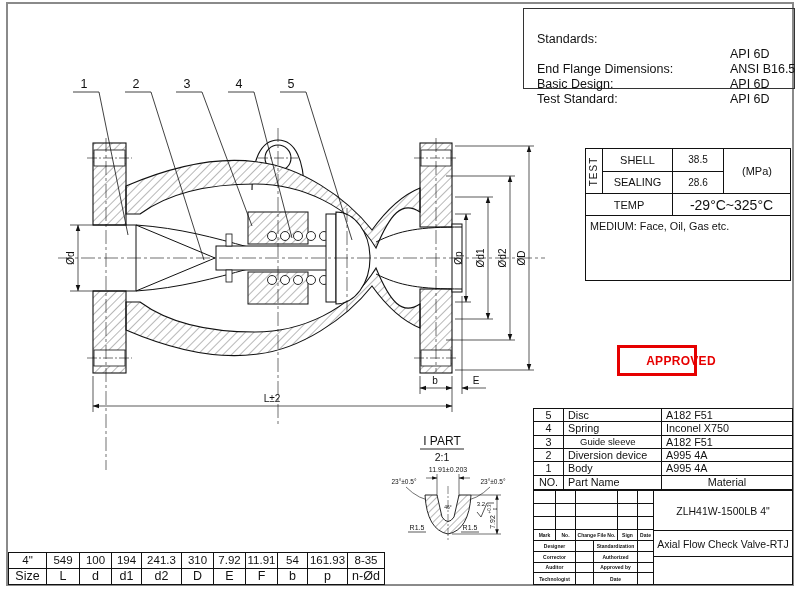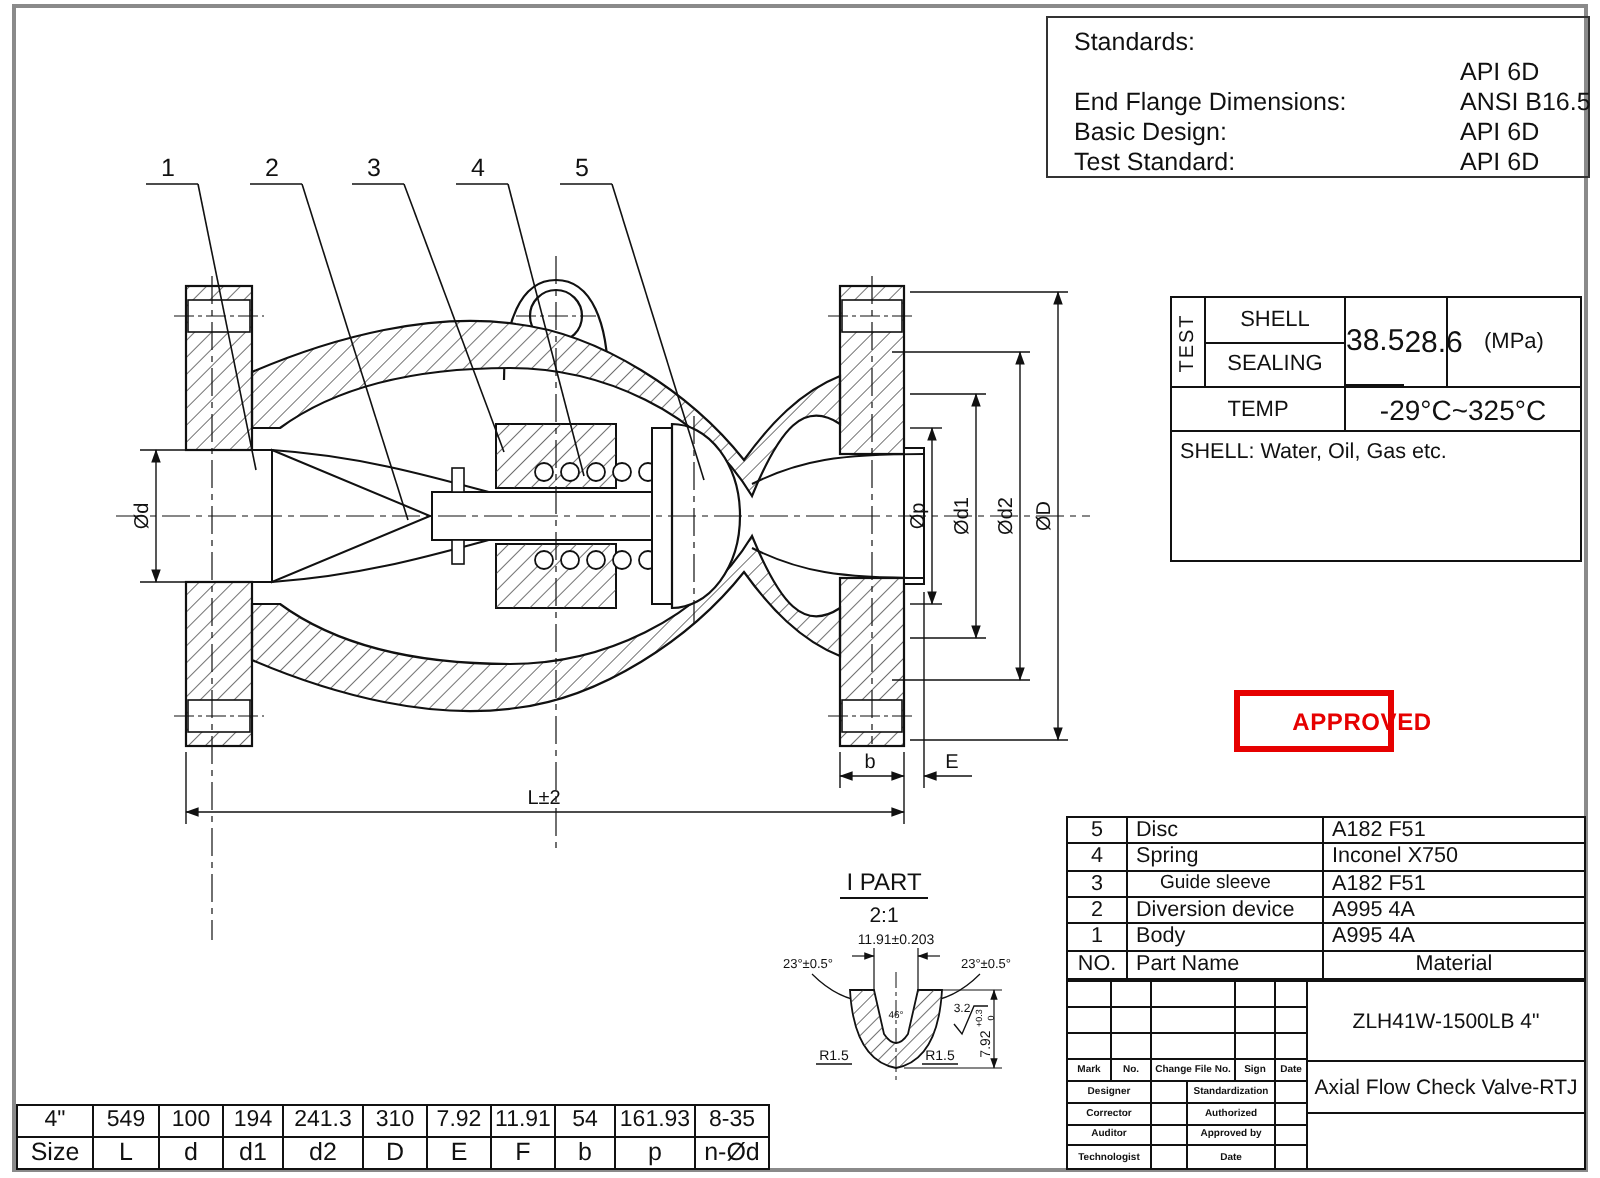--- a/index.html
+++ b/index.html
@@ -4,40 +4,40 @@
 <style>
   * { box-sizing: border-box; margin: 0; padding: 0; }
   html,body { width:800px; height:589px; background:#fff; overflow:hidden;
     font-family:"Liberation Sans", sans-serif; color:#111; }
   .sheet { position:absolute; left:0; top:0; width:800px; height:589px; background:#fff; }
   .sheet-border { position:absolute; left:6px; top:2px; width:788px; height:584px;
     border:2px solid #8a8a8a; }
 
   
   .standards { position:absolute; left:523px; top:8px; width:272px; height:81px;
-    border:1px solid #333; padding:5px 6px 0 13px; font-size:12.5px; line-height:15px; }
+    border:1px solid #333; padding:23px 6px 0 13px; font-size:12.5px; line-height:15px; }
   .standards .line { position:relative; height:15px; white-space:nowrap; }
   .standards .val { position:absolute; left:193px; top:0; }
 
   
   .perf { position:absolute; left:585px; top:148px; width:206px; height:133px;
     border:1.5px solid #111; font-size:11px; }
   .perf .row { display:flex; border-bottom:1px solid #111; align-items:stretch; }
   .perf .cell { display:flex; align-items:center; justify-content:center; }
   .perf .title { height:21px; letter-spacing:2px; font-size:11.5px; }
   .perf .r-class { height:22px; }
   .perf .r-class .c1 { width:87px; border-right:1px solid #111; }
   .perf .r-class .c2 { flex:1; letter-spacing:1px; }
   .perf .r-test { height:45px; }
   .perf .test-v { width:17px; border-right:1px solid #111; }
   .perf .test-v span { transform:rotate(-90deg); font-size:10px; letter-spacing:1px; }
   .perf .test-mid { width:70px; display:flex; flex-direction:column; border-right:1px solid #111; }
   .perf .test-mid div, .perf .test-val div { flex:1; display:flex; align-items:center; justify-content:center; }
   .perf .test-mid div:first-child, .perf .test-val div:first-child { border-bottom:1px solid #111; }
-  .perf .test-val { width:51px; display:flex; flex-direction:row; border-right:1px solid #111; font-size:15px; }
+  .perf .test-val { width:51px; display:flex; flex-direction:column; border-right:1px solid #111; font-size:10px; }
   .perf .test-unit { flex:1; }
   .perf .r-temp { height:22px; }
   .perf .r-temp .c1 { width:87px; border-right:1px solid #111; }
   .perf .r-temp .c2 { flex:1; font-size:14px; }
   .perf .r-medium { height:20px; border-bottom:none; justify-content:flex-start;
     padding-left:4px; font-size:10.8px; display:flex; align-items:center; white-space:nowrap; }
 
   
   .stamp { position:absolute; left:617px; top:345px; width:80px; height:31px;
     border:3px solid #e60000; color:#e60000; display:flex; align-items:center;
@@ -329,21 +329,21 @@
       <div class="test-val">
         <div>38.5</div>
         <div>28.6</div>
       </div>
       <div class="cell test-unit">(MPa)</div>
     </div>
     <div class="row r-temp">
       <div class="cell c1">TEMP</div>
       <div class="cell c2">-29°C~325°C</div>
     </div>
-    <div class="row r-medium">SHELL:  Water, Oil, Gas etc.</div>
+    <div class="row r-medium">MEDIUM:  Face, Oil, Gas etc.</div>
   </div>
 
   <div class="stamp">APPROVED</div>
 
   <div class="parts">
     <div class="prow">
       <div class="pc ctr">5</div>
       <div class="pc">Disc</div>
       <div class="pc">A182 F51</div>
     </div>

